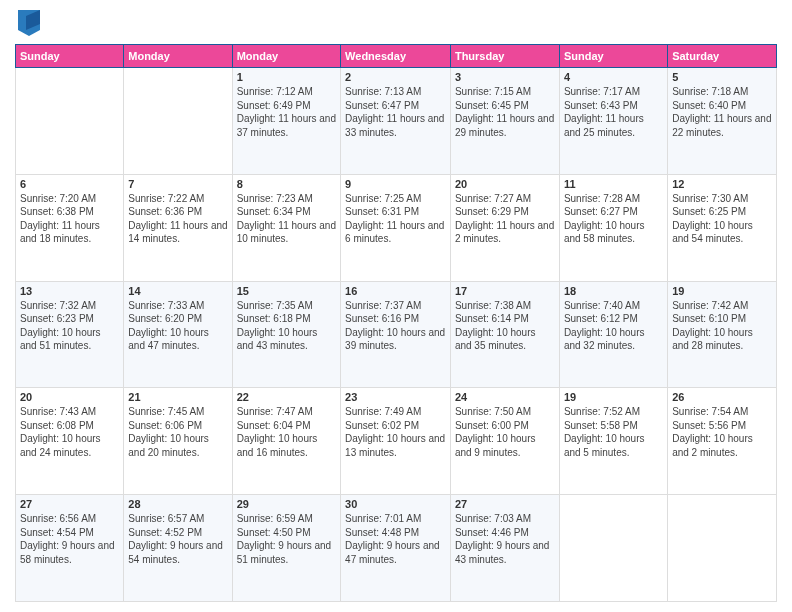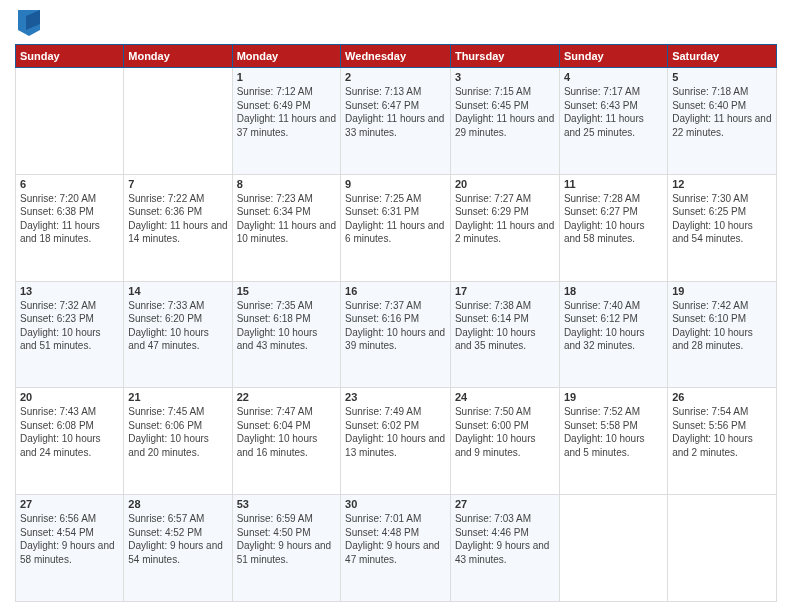--- a/index.html
+++ b/index.html
@@ -43,21 +43,21 @@
     .location {
       font-size: 14px;
       color: #555;
     }
     .calendar {
       width: 100%;
       border-collapse: collapse;
       flex: 1;
     }
     .calendar th {
-      background-color: #b91c1c;
+      background-color: #ec4899;
       color: #fff;
       font-size: 11px;
       padding: 5px 4px;
       text-align: left;
       border: 1px solid #1a5a9a;
       font-weight: bold;
     }
     .calendar td {
       vertical-align: top;
       border: 1px solid #ddd;
@@ -241,21 +241,21 @@
         <tr>
           <td>
             <span class="day-num">27</span>
             <div class="day-info">Sunrise: 6:56 AM<br>Sunset: 4:54 PM<br>Daylight: 9 hours and 58 minutes.</div>
           </td>
           <td>
             <span class="day-num">28</span>
             <div class="day-info">Sunrise: 6:57 AM<br>Sunset: 4:52 PM<br>Daylight: 9 hours and 54 minutes.</div>
           </td>
           <td>
-            <span class="day-num">53</span>
+            <span class="day-num">29</span>
             <div class="day-info">Sunrise: 6:59 AM<br>Sunset: 4:50 PM<br>Daylight: 9 hours and 51 minutes.</div>
           </td>
           <td>
             <span class="day-num">30</span>
             <div class="day-info">Sunrise: 7:01 AM<br>Sunset: 4:48 PM<br>Daylight: 9 hours and 47 minutes.</div>
           </td>
           <td>
             <span class="day-num">27</span>
             <div class="day-info">Sunrise: 7:03 AM<br>Sunset: 4:46 PM<br>Daylight: 9 hours and 43 minutes.</div>
           </td>

